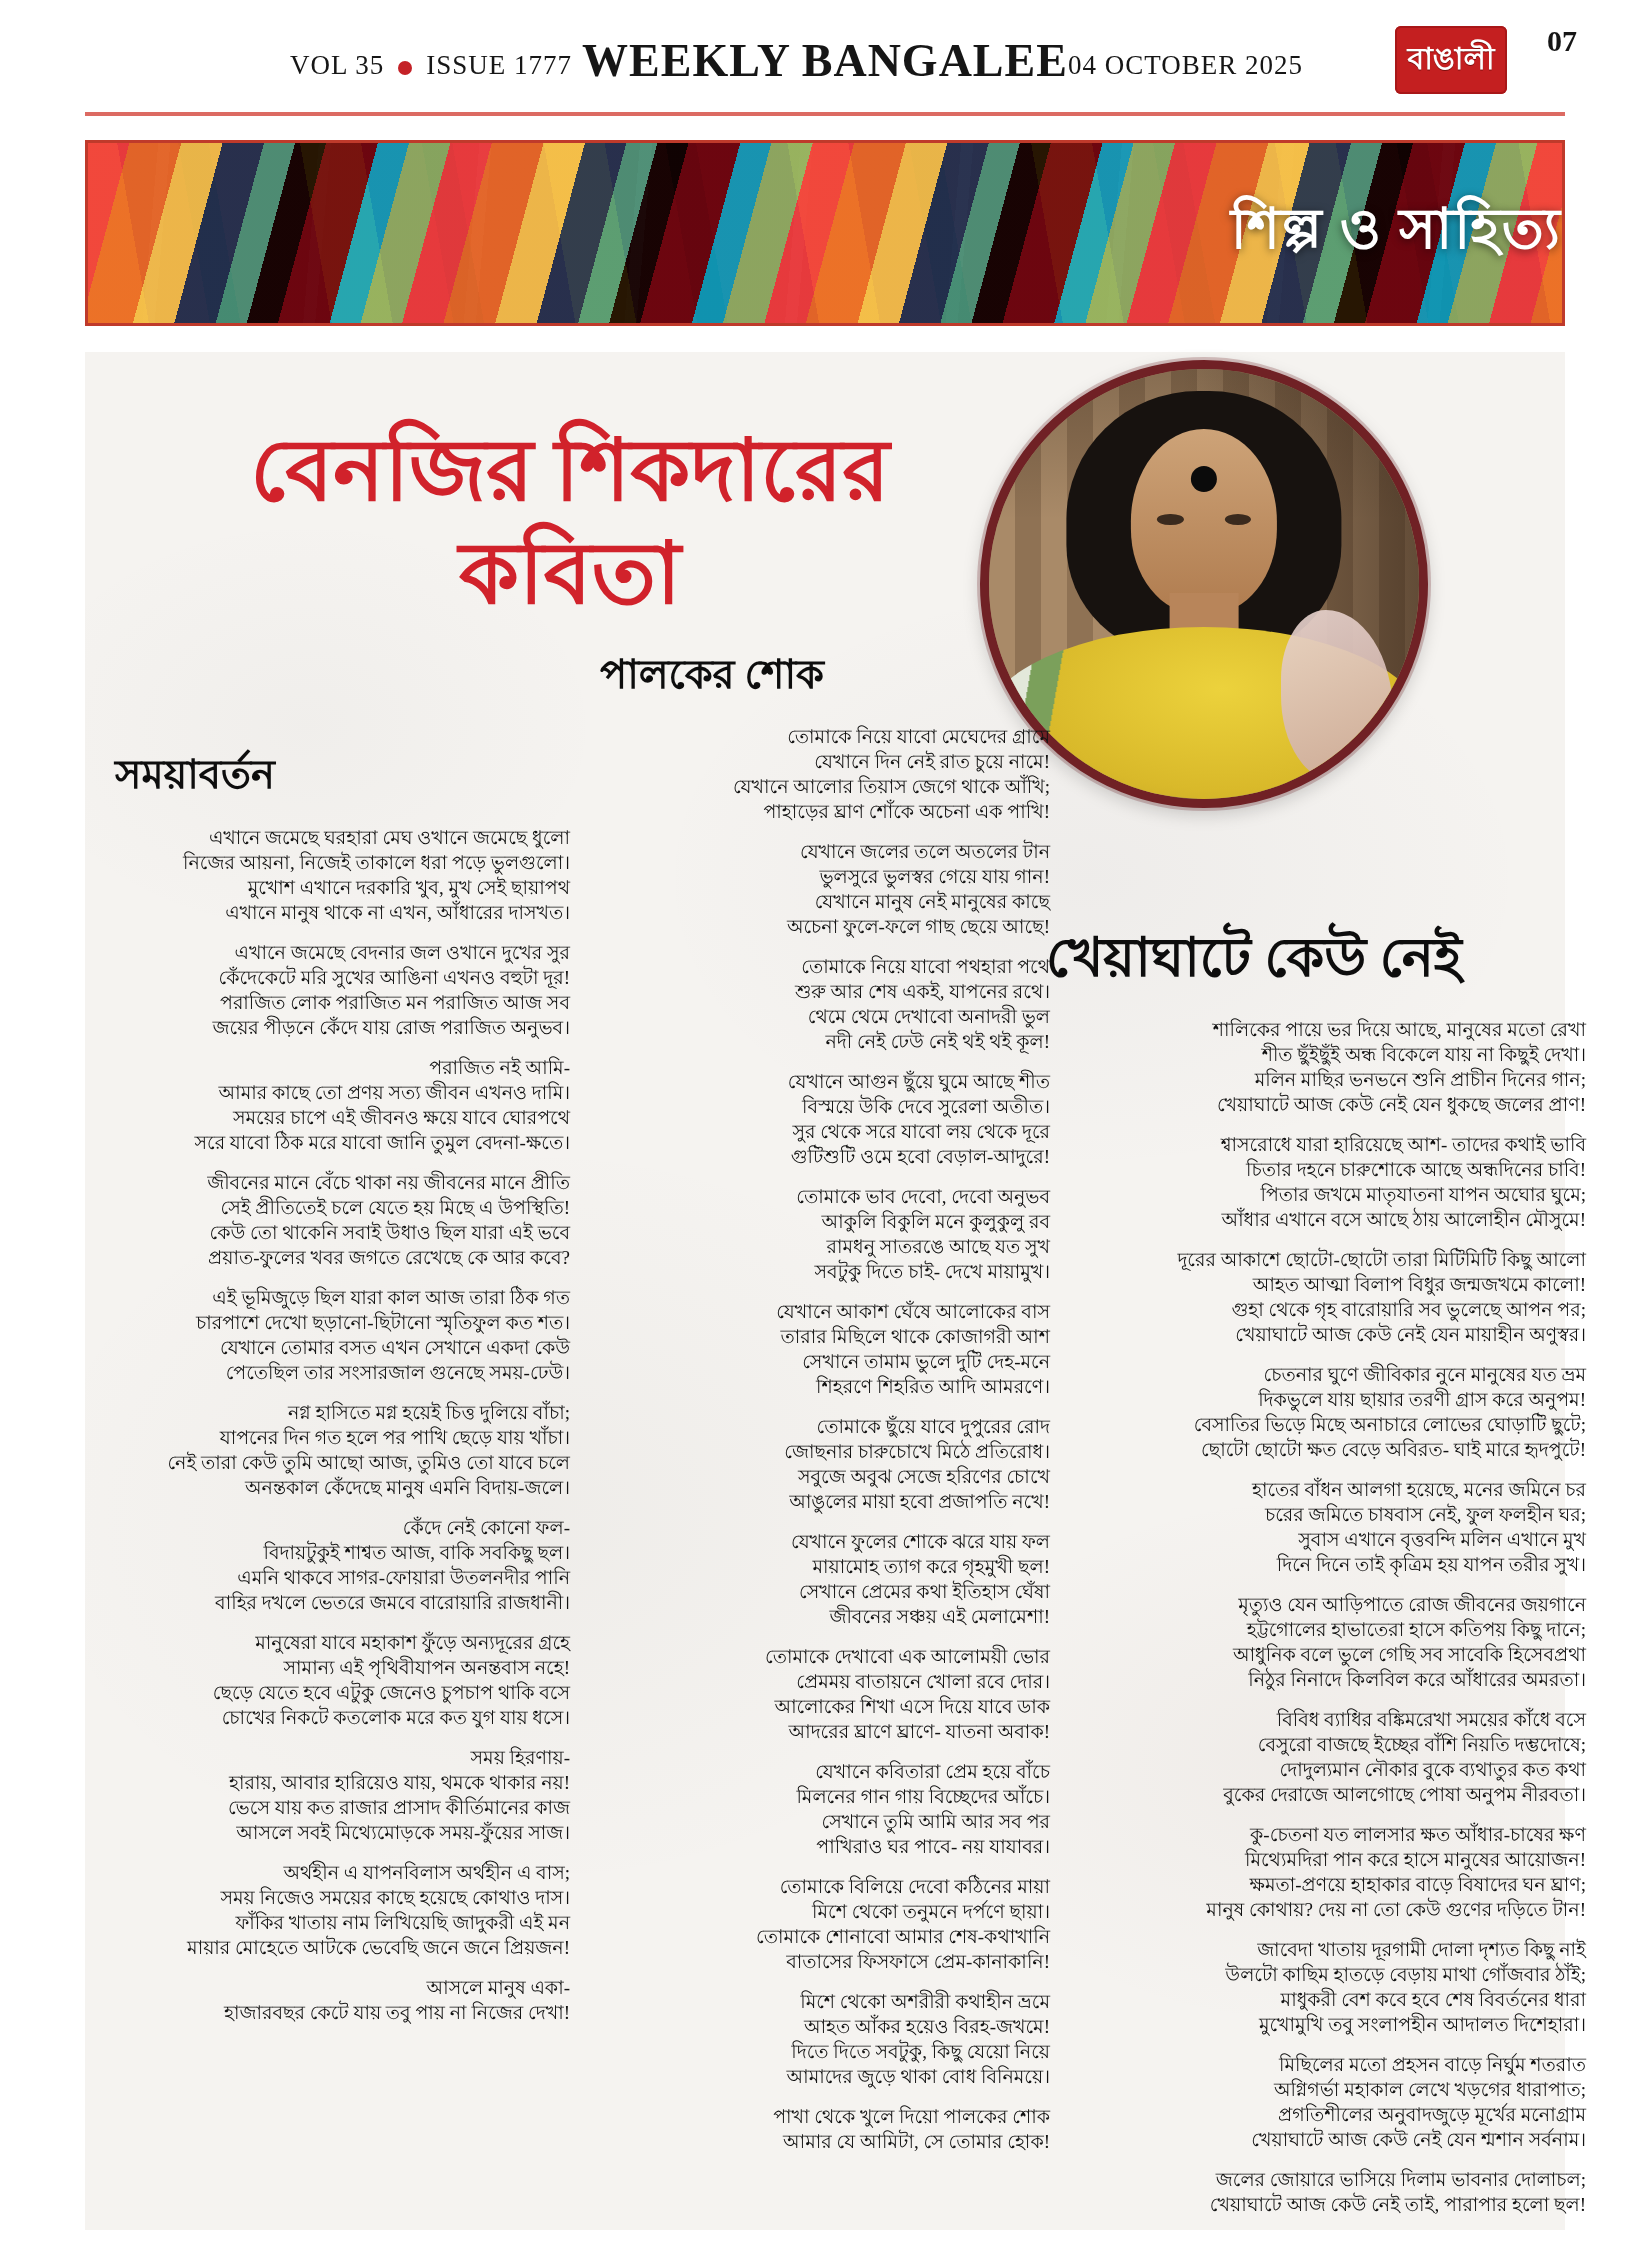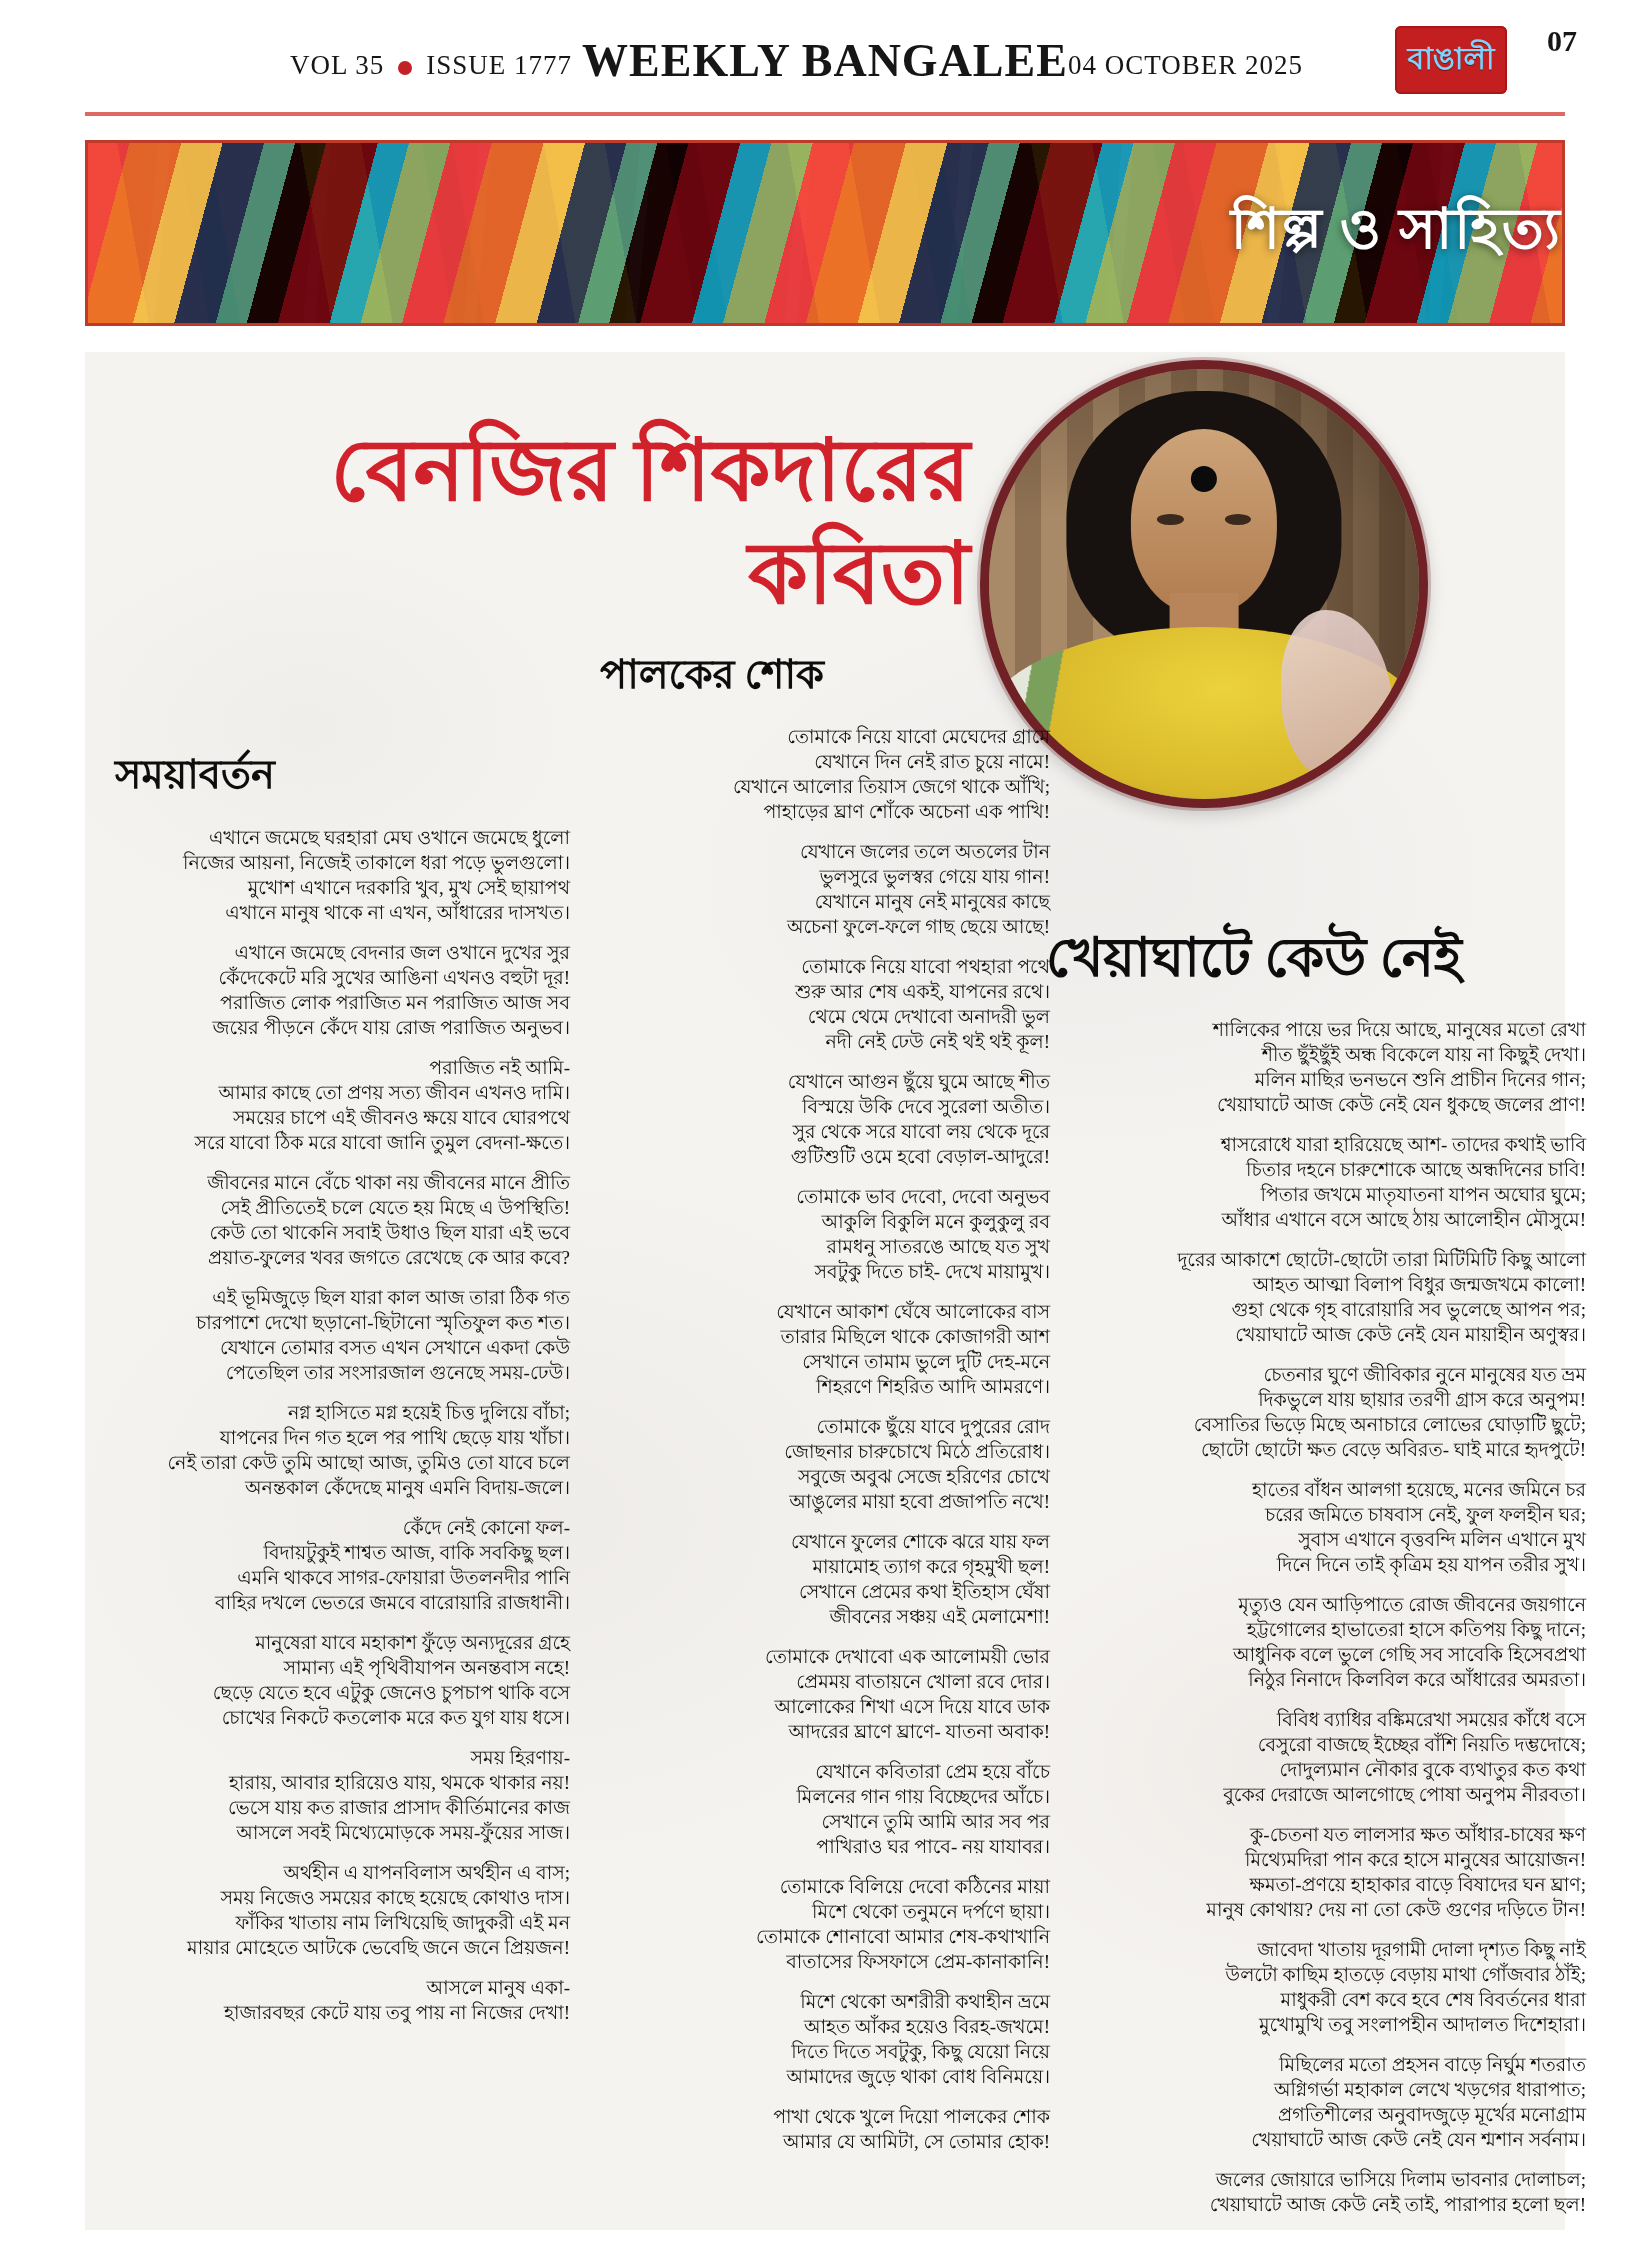--- a/index.html
+++ b/index.html
@@ -8,21 +8,21 @@
     font-family:"Liberation Serif","DejaVu Sans",serif;color:#161616;overflow:hidden;
   }
   
   .header{position:absolute;left:85px;right:85px;top:36px;height:70px;}
   .vol-issue{position:absolute;left:205px;top:14px;font-size:27px;letter-spacing:1px;white-space:nowrap;}
   .vol-issue .dot{display:inline-block;width:14px;height:14px;border-radius:50%;background:#c42127;margin:0 14px 0 14px;vertical-align:middle;}
   .paper-name{position:absolute;left:0;right:0;top:-2px;text-align:center;font-size:46px;font-weight:bold;letter-spacing:1px;font-stretch:condensed;}
   .issue-date{position:absolute;right:262px;top:14px;font-size:27px;letter-spacing:1px;white-space:nowrap;}
   .logo{position:absolute;right:58px;top:-10px;width:112px;height:68px;background:#c41f20;border-radius:6px;
         display:flex;align-items:center;justify-content:center;box-shadow:0 0 0 2px #a81718 inset;}
-  .logo span{color:#7dd3fc;font-size:30px;font-weight:bold;text-shadow:0 1px 0 #7c0e0e;}
+  .logo span{color:#ffffff;font-size:30px;font-weight:bold;text-shadow:0 1px 0 #7c0e0e;}
   .page-number{position:absolute;right:-12px;top:-12px;font-size:30px;font-weight:bold;}
   .header-rule{position:absolute;left:85px;right:85px;top:112px;height:4px;background:#dc6a62;}
   
   .banner{
     position:absolute;left:85px;top:140px;width:1480px;height:186px;box-sizing:border-box;
     border:3px solid #bf3a2b;overflow:hidden;
     background-color:#7a1111;
     background-image:
       repeating-linear-gradient(105deg, rgba(249,65,68,.85) 0 40px, rgba(243,114,44,.85) 40px 90px,
         rgba(249,199,79,.9) 90px 130px, rgba(26,53,87,.85) 130px 170px, rgba(67,170,139,.8) 170px 200px,
@@ -39,21 +39,21 @@
     position:absolute;left:85px;top:352px;width:1480px;height:1878px;
     background-color:#f5f3f0;
     background-image:
       radial-gradient(620px 420px at 68% 28%, rgba(110,110,125,.05), transparent 70%),
       radial-gradient(700px 520px at 30% 62%, rgba(120,115,105,.05), transparent 72%),
       radial-gradient(520px 380px at 82% 75%, rgba(150,120,110,.06), transparent 70%),
       radial-gradient(420px 300px at 15% 20%, rgba(120,120,120,.04), transparent 70%);
   }
   
   .main-title{
-    position:absolute;left:170px;top:420px;width:800px;text-align:right;
+    position:absolute;left:170px;top:420px;width:800px;text-align:center;
     font-size:86px;line-height:1.2;font-weight:bold;color:#d1222b;
   }
   
   .photo{
     position:absolute;left:980px;top:360px;width:430px;height:430px;border-radius:50%;
     border:9px solid #702125;overflow:hidden;box-shadow:0 0 0 3px rgba(112,33,37,.25), 0 6px 18px rgba(0,0,0,.18);
     background:#8f7254;
   }
   .photo .blinds{position:absolute;inset:0;
     background:repeating-linear-gradient(90deg,#a98a68 0 26px,#8f7254 26px 52px);}

